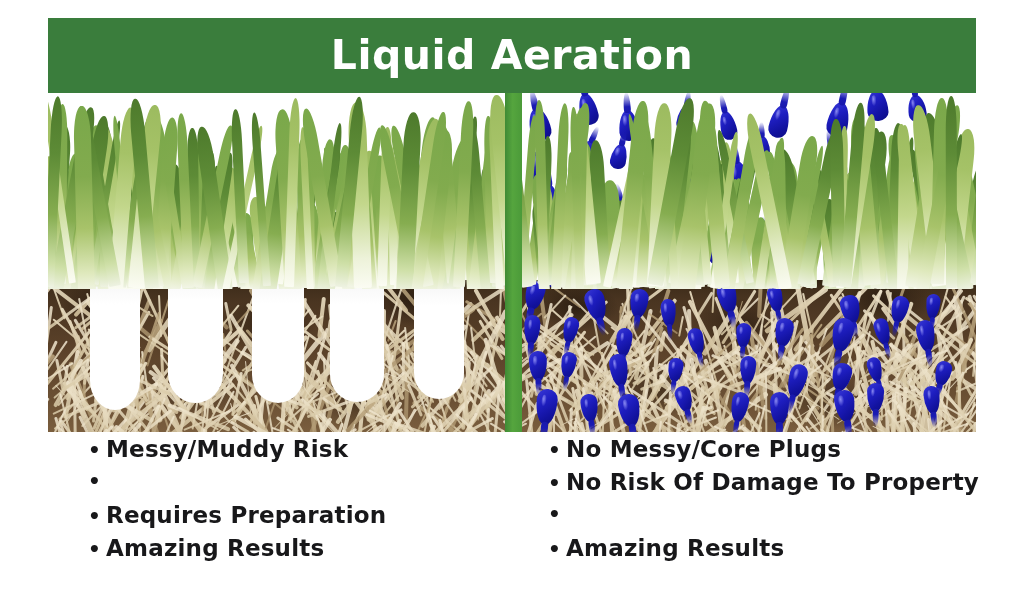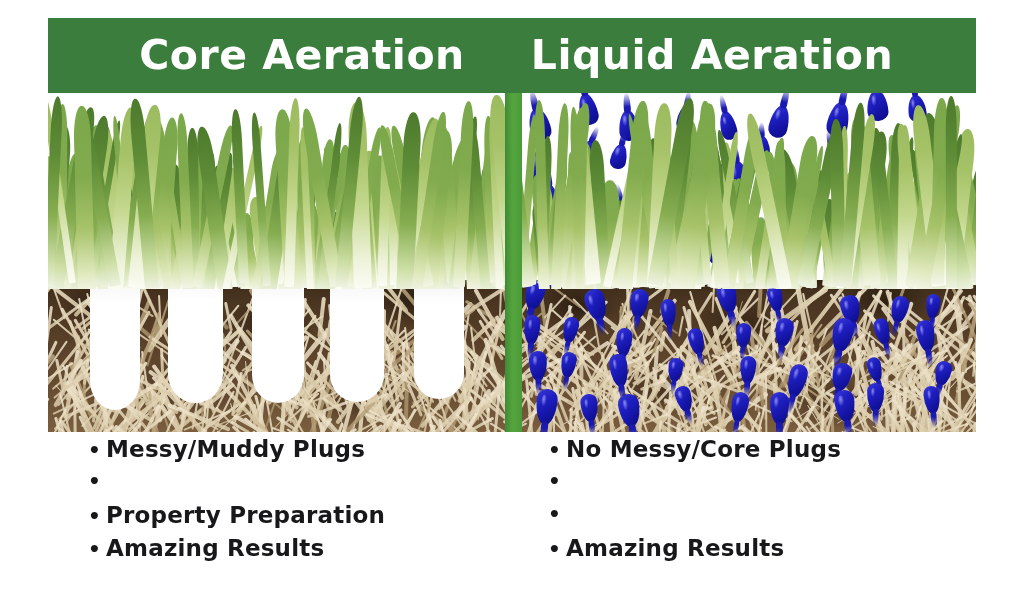--- a/index.html
+++ b/index.html
@@ -157,21 +157,20 @@
   .bullet-label{
     font-size:23px;line-height:1;white-space:nowrap;letter-spacing:0.2px;
   }
 </style>
 </head>
 <body>
 
 <div id="stage">
 
   <div class="header-bar">
-    <div class="title-text title-left">Core Aeration</div>
     <div class="title-text title-right">Liquid Aeration</div>
   </div>
 
   <div class="photo-band">
 
     <div class="panel panel-left">
       <div class="grass-zone" id="grassL">
           <div class="blade" style="height: 72px; width: 12.5px; left: 292.3px; bottom: -2.9px; transform: rotate(10.7deg); z-index: 72;"></div>
           <div class="blade pale" style="height: 136.9px; width: 13.2px; left: 362.6px; bottom: 3.4px; transform: rotate(-12deg); z-index: 136;"></div>
           <div class="blade" style="height: 79px; width: 14.4px; left: 209.7px; bottom: 5.6px; transform: rotate(-2.7deg); z-index: 78;"></div>
@@ -1857,41 +1856,42 @@
             <span class="gloss"></span>
           </div>
         </div>
     </div>
 
   </div>
 
   <div class="bullets bullets-left" id="bulletsLeft">
       <div class="bullet-row">
         <span class="bullet-dot">•</span>
-        <span class="bullet-label">Messy/Muddy Plugs</span>
+        <span class="bullet-label">Messy/Muddy Risk</span>
       </div>
       <div class="bullet-row">
         <span class="bullet-dot">•</span>
       </div>
       <div class="bullet-row">
         <span class="bullet-dot">•</span>
-        <span class="bullet-label">Property Preparation</span>
+        <span class="bullet-label">Requires Preparation</span>
       </div>
       <div class="bullet-row">
         <span class="bullet-dot">•</span>
         <span class="bullet-label">Amazing Results</span>
       </div>
     </div>
   <div class="bullets bullets-right" id="bulletsRight">
       <div class="bullet-row">
         <span class="bullet-dot">•</span>
         <span class="bullet-label">No Messy/Core Plugs</span>
       </div>
       <div class="bullet-row">
         <span class="bullet-dot">•</span>
+        <span class="bullet-label">No Risk Of Damage To Property</span>
       </div>
       <div class="bullet-row">
         <span class="bullet-dot">•</span>
       </div>
       <div class="bullet-row">
         <span class="bullet-dot">•</span>
         <span class="bullet-label">Amazing Results</span>
       </div>
     </div>
 

